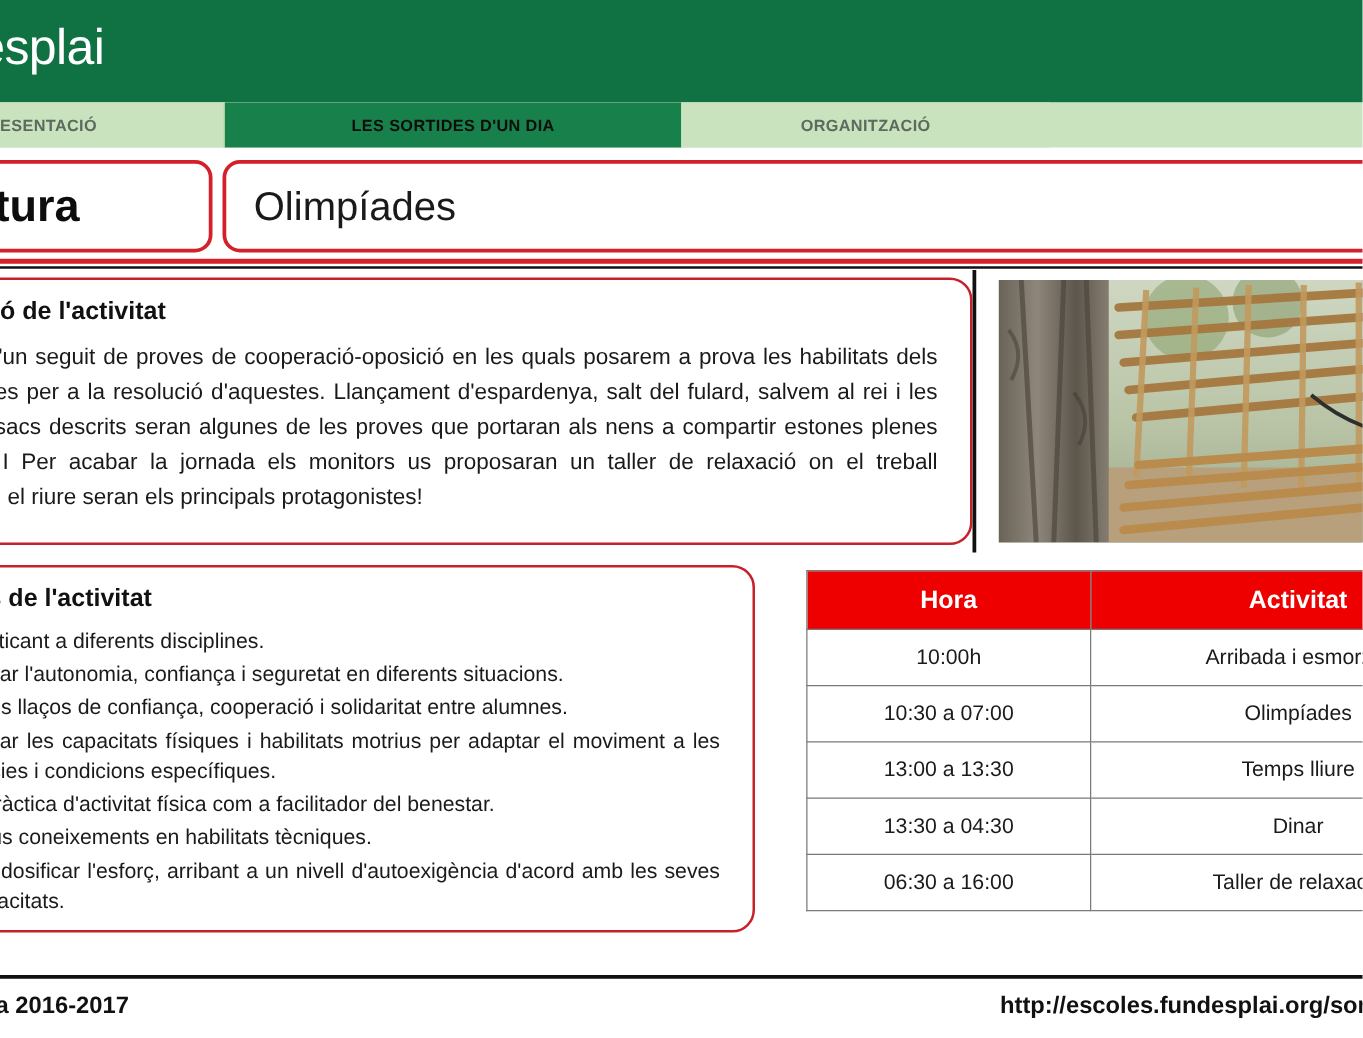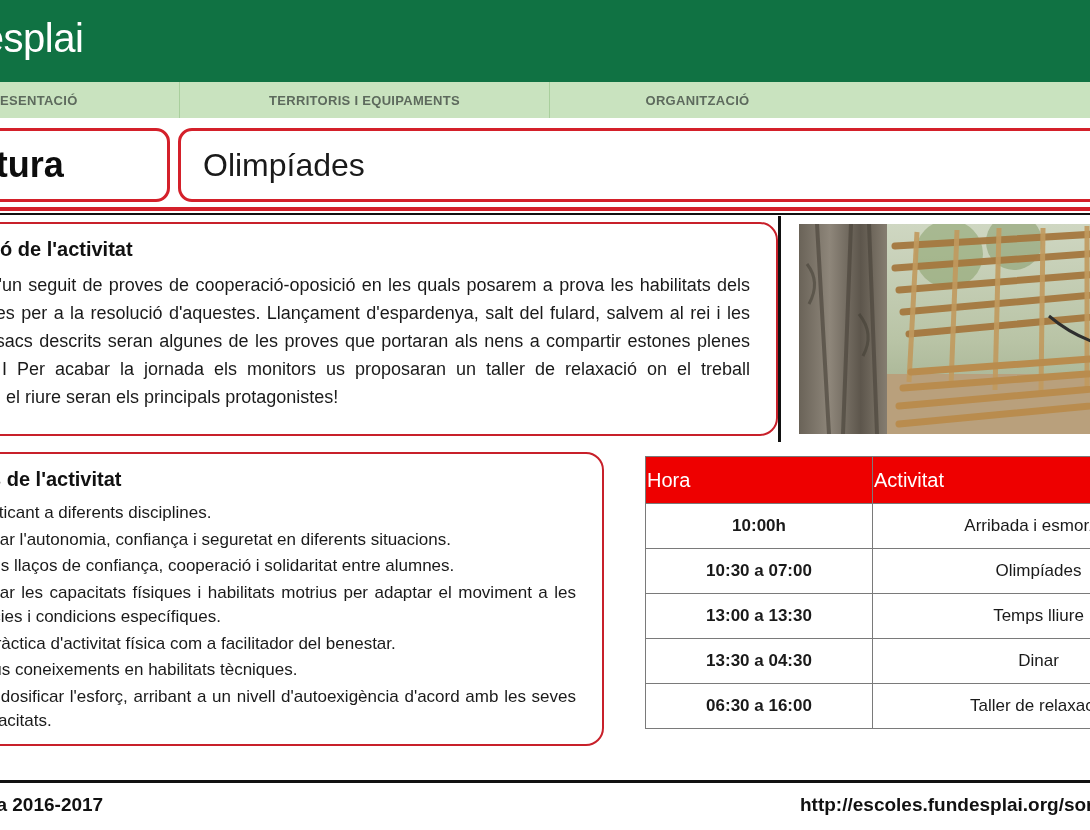--- a/index.html
+++ b/index.html
@@ -230,35 +230,35 @@
   }
   table.schedule {
     border-collapse: collapse;
     width: 560px;
     table-layout: fixed;
   }
   table.schedule th {
     background: #ee0000;
     color: #ffffff;
     font-size: 20px;
-    font-weight: normal;
+    font-weight: bold;
     height: 44px;
-    text-align: left;
+    text-align: center;
     border: 1px solid #7a7a7a;
   }
   table.schedule td {
     border: 1px solid #7a7a7a;
     height: 44px;
     font-size: 17px;
     color: #1a1a1a;
     padding: 0 14px;
   }
   table.schedule td.time {
     text-align: center;
-    font-weight: bold;
+    font-weight: normal;
     width: 224px;
   }
   table.schedule td.act {
     text-align: center;
   }
 
   
   .footer-rule {
     position: absolute;
     left: 0;
@@ -299,22 +299,22 @@
 <div class="page">
 
   <div class="header-band">
     <div class="logo">fundesplai</div>
   </div>
 
   <div class="nav-bar">
     <div class="nav-tab" style="width:300px">
       <span>PRESENTACIÓ</span>
     </div>
-    <div class="nav-tab" style="width:370px">
-      <span>TERRITORIS I EQUIPAMENTS</span>
+    <div class="nav-tab active" style="width:365px">
+      <span>LES SORTIDES D'UN DIA</span>
     </div>
     <div class="nav-tab" style="width:295px;border-right:none">
       <span>ORGANITZACIÓ</span>
     </div>
   </div>
 
   <div class="title-row">
     <div class="title-pill pill-category">
       <span class="cat-text">Aventura</span>
     </div>

